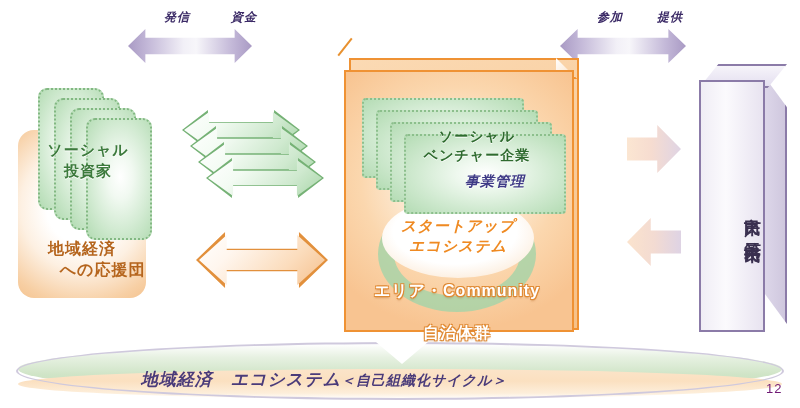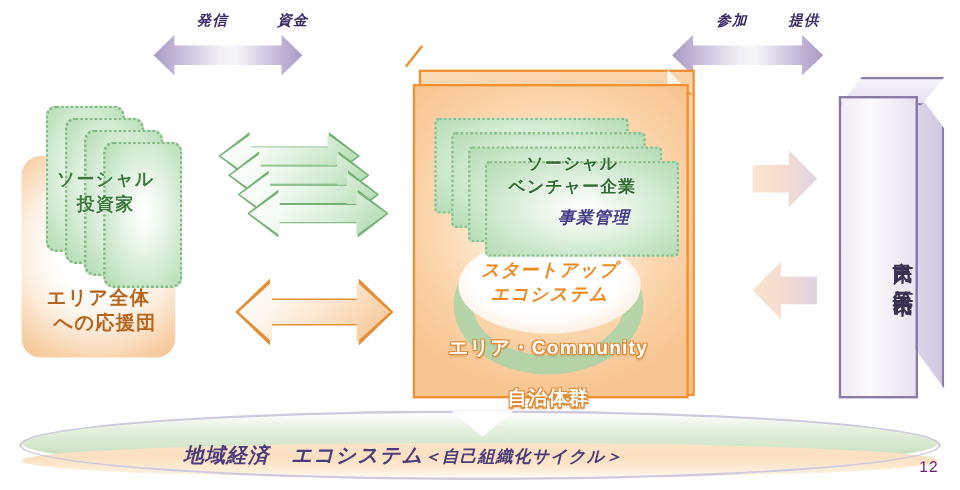--- a/index.html
+++ b/index.html
@@ -234,22 +234,22 @@
   <div class="dbl-label" style="left:155px;width:44px;text-align:center;">発信</div>
   <div class="dbl-label" style="left:213px;width:44px;text-align:right;">資金</div>
 
   <div class="dblarrow abs" style="left:560px;top:29px;width:126px;"></div>
   <div class="dbl-label" style="left:588px;width:44px;text-align:center;">参加</div>
   <div class="dbl-label" style="left:648px;width:44px;text-align:center;">提供</div>
 
   <div class="tickmark" style="left:344px;top:36px;height:22px;"></div>
 
   <div class="orangebox" style="left:18px;top:130px;width:128px;height:168px;"></div>
-  <div class="orangebox-label" style="left:18px;width:128px;top:238px;">エリア全体</div>
-  <div class="orangebox-label" style="left:18px;width:139px;top:259px;">への応援団</div>
+  <div class="orangebox-label" style="left:18px;width:128px;top:238px;">地域経済</div>
+  <div class="orangebox-label" style="left:18px;width:139px;top:259px;padding-left:15px;">への応援団</div>
 
   <div class="gcard" style="left:38px;top:88px;width:62px;height:118px;"></div>
   <div class="gcard" style="left:54px;top:98px;width:62px;height:118px;"></div>
   <div class="gcard" style="left:70px;top:108px;width:62px;height:118px;"></div>
   <div class="gcard" style="left:86px;top:118px;width:62px;height:118px;"></div>
   <div class="vcard-label" style="left:28px;width:120px;top:139px;">ソーシャル</div>
   <div class="vcard-label" style="left:28px;width:120px;top:160px;">投資家</div>
 
   <div class="chev-green-o" style="left:182px;top:110px;width:118px;height:40px;"></div>
   <div class="chev chev-green" style="left:184px;top:112px;width:114px;height:36px;"></div>
@@ -297,19 +297,19 @@
   <div class="col-front" style="left:699px;top:80px;width:62px;height:248px;"></div>
   <div class="col-label" style="left:699px;width:62px;top:140px;height:180px;
               display:flex;align-items:flex-start;justify-content:center;">市民／第二市民？</div>
 
   <div class="band-wrap" style="left:0px;top:342px;width:800px;height:60px;">
     <div class="band-green" style="left:18px;top:2px;width:764px;height:50px;"></div>
     <div class="band-orange" style="left:18px;top:27px;width:764px;height:30px;"></div>
     <div class="band-rim" style="left:16px;top:0px;width:764px;height:54px;"></div>
     <div class="band-notch" style="left:376px;top:0px;width:52px;height:22px;"></div>
   </div>
-  <div class="band-label" style="left:12px;width:648px;top:368px;font-family:Liberation Mono, monospace;">
+  <div class="band-label" style="left:0px;width:648px;top:368px;font-family:Liberation Mono, monospace;">
     <span>地域経済　エコシステム</span><span class="sub">＜自己組織化サイクル＞</span>
   </div>
 
   <div class="pagenum" style="left:766px;top:381px;">12</div>
 
 </div>
 
 </body></html>

